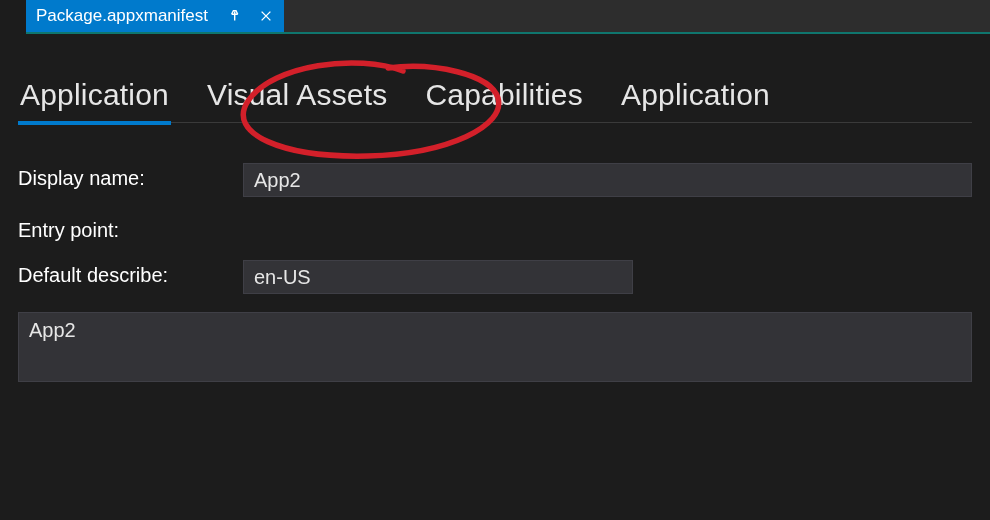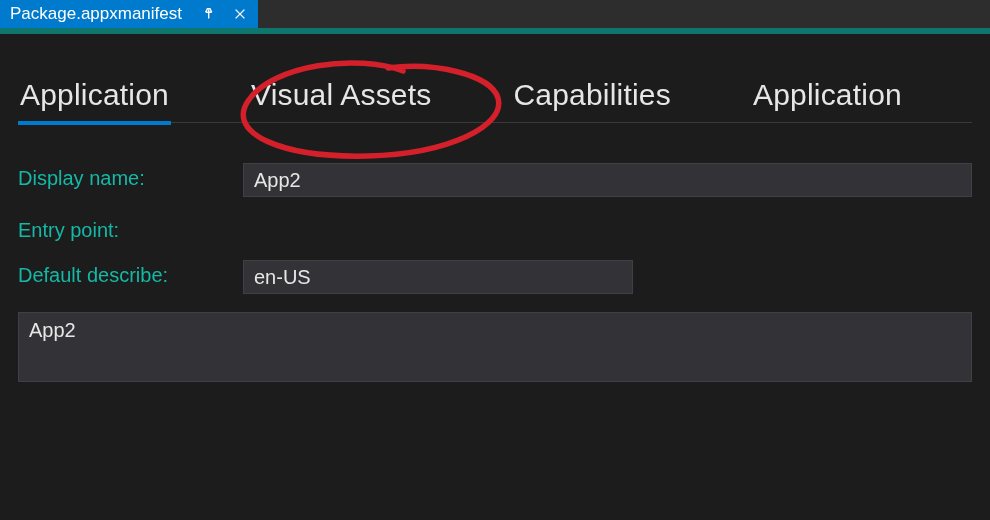--- a/index.html
+++ b/index.html
@@ -16,21 +16,22 @@
     height: 100%;
     display: flex;
     flex-direction: column;
   }
   
   .tab-strip {
     height: 34px;
     background: #2d2d2d;
     display: flex;
     align-items: stretch;
-    border-bottom: 6px solid #0f766e;
+    border-bottom: 2px solid #0f766e;
+    margin-left: 26px;
   }
   .file-tab {
     background: #007acc;
     color: #ffffff;
     display: flex;
     align-items: center;
     padding: 0 10px;
     font-size: 17px;
     gap: 14px;
   }
@@ -48,21 +49,21 @@
   .editor-body {
     flex: 1;
     padding: 40px 18px 20px 18px;
     position: relative;
     overflow: hidden;
   }
   
   .section-tabs {
     display: flex;
     align-items: flex-end;
-    gap: 78px;
+    gap: 34px;
     border-bottom: 1px solid #3a3a3a;
     padding-bottom: 4px;
   }
   .section-tab {
     font-size: 30px;
     font-weight: 300;
     color: #e6e6e6;
     padding: 4px 2px 6px 2px;
     white-space: nowrap;
     cursor: pointer;
@@ -101,21 +102,21 @@
     gap: 18px;
   }
   .form-row {
     display: flex;
     align-items: flex-start;
     gap: 10px;
   }
   .form-label {
     width: 215px;
     font-size: 20px;
-    color: #14b8a6;
+    color: #ffffff;
     font-weight: 300;
     padding-top: 4px;
   }
   .form-input {
     flex: 1;
     background: #333337;
     border: 1px solid #3f3f46;
     color: #e6e6e6;
     font-size: 20px;
     font-weight: 300;

